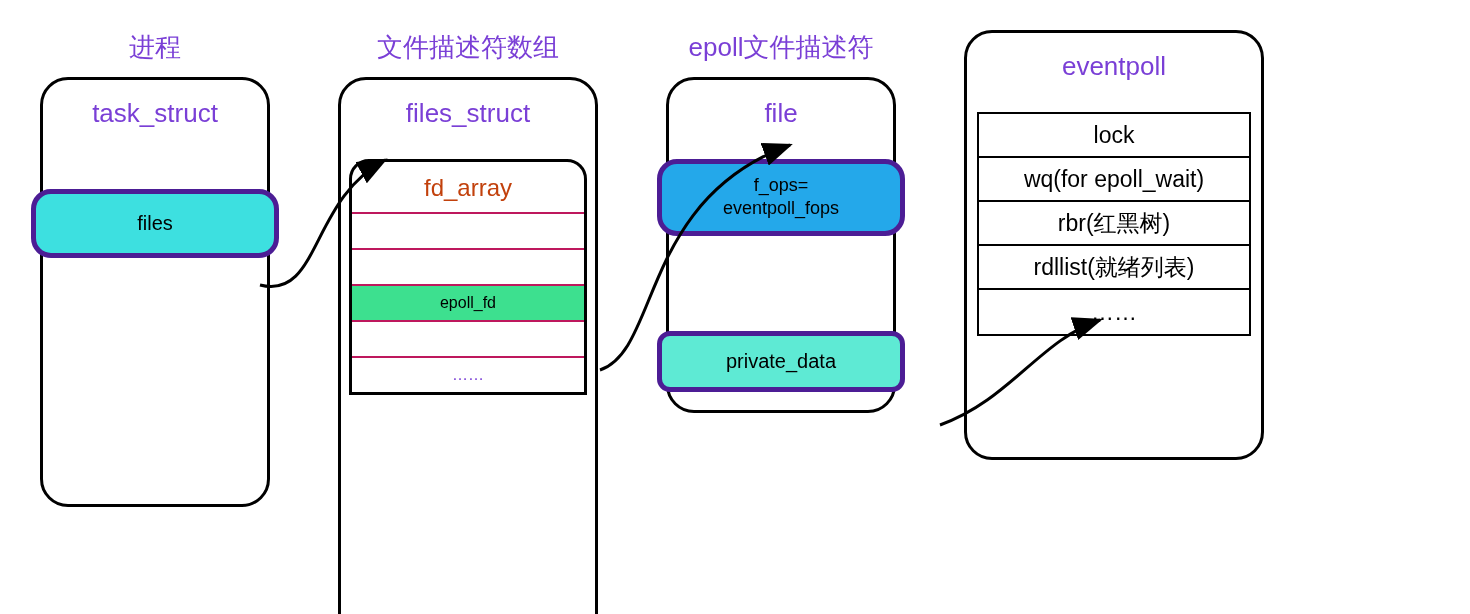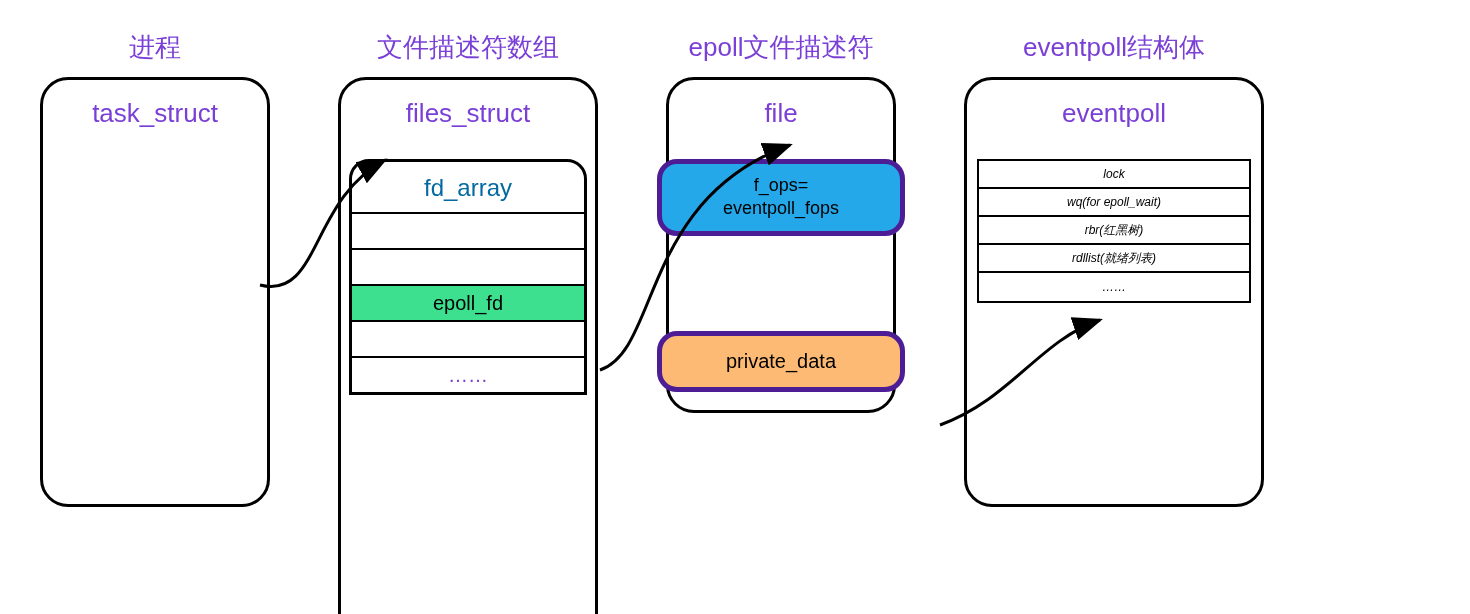--- a/index.html
+++ b/index.html
@@ -47,86 +47,86 @@
     border: 5px solid #4c1d95;
     border-radius: 20px;
     text-align: center;
     font-size: 20px;
     padding: 18px 8px;
     margin: 0 -12px;
     position: relative;
   }
   .pill.cyan { background: #3de0e0; }
   .pill.blue { background: #24a8ea; font-size: 18px; padding: 10px 8px; line-height: 1.3; }
-  .pill.yellow { background: #fdba74; }
+  .pill.yellow { background: #5eead4; border-radius: 13px; }
   .col1 .pill { margin-top: 60px; }
 
   
   .col2 .struct-box { width: 260px; height: 580px; }
   .inner-box {
     border: 3px solid #000;
     border-radius: 20px 20px 0 0;
     margin: 0 8px;
     overflow: hidden;
   }
   .inner-title {
-    color: #0369a1;
+    color: #c2410c;
     font-size: 24px;
     text-align: center;
     padding: 12px 0 10px 0;
   }
   .row {
-    border-top: 2px solid #000000;
+    border-top: 2px solid #be185d;
     height: 36px;
     display: flex;
     align-items: center;
     justify-content: center;
-    font-size: 20px;
+    font-size: 16px;
   }
   .row.green { background: #3de08f; }
   .row.purple-text { color: #7a3fd6; }
 
   
   .col3 .struct-box { width: 230px; height: 336px; }
   .col3 .pill:first-of-type { margin-top: 45px; }
   .col3 .pill.yellow { margin-top: 95px; padding: 14px 8px; }
 
   
   .col4 .struct-box { width: 300px; height: 430px; }
   .table-box {
     border: 2px solid #000;
     margin: 20px 10px 0 10px;
   }
   .trow {
     border-bottom: 2px solid #000;
-    height: 28px;
+    height: 44px;
     display: flex;
     align-items: center;
     justify-content: center;
-    font-size: 12px;
-    font-style: italic;
+    font-size: 23px;
   }
   .trow:last-child { border-bottom: none; }
 
   svg.arrows {
     position: absolute;
     top: 0; left: 0;
     width: 1470px; height: 614px;
     pointer-events: none;
   }
 </style>
 </head>
 <body>
 
 <div class="columns">
 
   <div class="col col1">
     <div class="col-title">进程</div>
     <div class="struct-box">
       <div class="struct-name">task_struct</div>
+      <div class="pill cyan">files</div>
     </div>
   </div>
 
   <div class="col col2">
     <div class="col-title">文件描述符数组</div>
     <div class="struct-box">
       <div class="struct-name">files_struct</div>
       <div class="inner-box">
         <div class="inner-title">fd_array</div>
         <div class="row"></div>
@@ -142,21 +142,20 @@
     <div class="col-title">epoll文件描述符</div>
     <div class="struct-box">
       <div class="struct-name">file</div>
       <div class="pill blue" style="white-space:pre-line">f_ops=
 eventpoll_fops</div>
       <div class="pill yellow">private_data</div>
     </div>
   </div>
 
   <div class="col col4">
-    <div class="col-title">eventpoll结构体</div>
     <div class="struct-box">
       <div class="struct-name">eventpoll</div>
       <div class="table-box">
         <div class="trow">lock</div>
         <div class="trow">wq(for epoll_wait)</div>
         <div class="trow">rbr(红黑树)</div>
         <div class="trow">rdllist(就绪列表)</div>
         <div class="trow">……</div>
       </div>
     </div>

